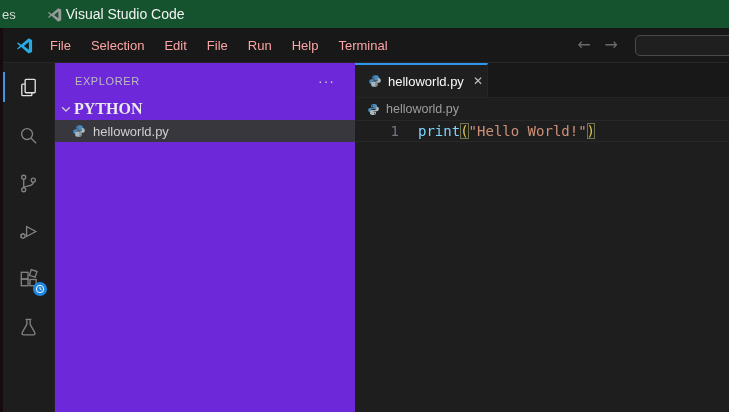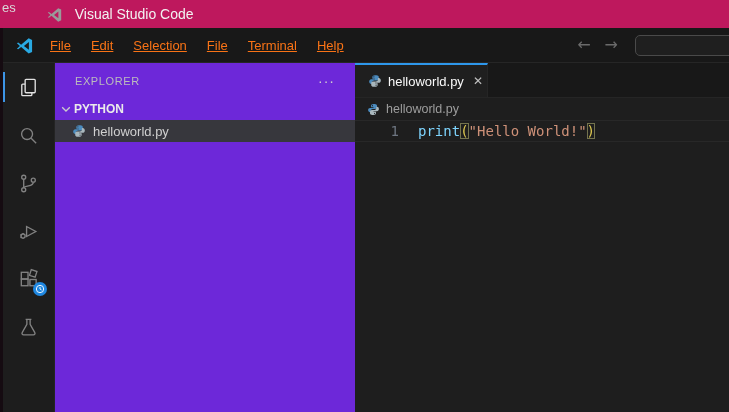--- a/index.html
+++ b/index.html
@@ -6,24 +6,24 @@
   html,body { margin:0; padding:0; }
   body {
     width:729px; height:412px; overflow:hidden; position:relative;
     background:#1e1e1e; font-family:"Liberation Sans", sans-serif;
     -webkit-font-smoothing:antialiased;
   }
 
   
   .topbar {
     position:absolute; top:0; left:0; right:0; height:28px;
-    background:#be185d; display:flex; z-index:10;
+    background:#14532d; display:flex; align-items:center; z-index:10;
   }
   .activities-partial { margin-left:2px; font-size:13px; color:#d9d9d9; }
-  .topbar-app { display:flex; align-items:center; gap:13px; margin-left:31px; }
+  .topbar-app { display:flex; align-items:center; gap:4px; margin-left:31px; }
   .topbar-app .title { font-size:14px; color:#f2f2f2; }
 
   
   .desktop-strip {
     position:absolute; left:0; top:28px; width:3px; bottom:0;
     background:#150b11; z-index:6;
   }
 
   
   .window {
@@ -32,22 +32,22 @@
   }
 
   
   .menubar {
     height:35px; flex:none; background:#181818;
     display:flex; align-items:center; border-bottom:1px solid #262626;
   }
   .vscode-logo { margin-left:13px; display:flex; }
   .menu-items { display:flex; margin-left:7px; }
   .menu-item {
-    padding:0 10px; font-size:13px; color:#f97316; height:35px;
-    display:flex; align-items:center; cursor:default;text-decoration:underline;
+    padding:0 10px; font-size:13px; color:#fca5a5; height:35px;
+    display:flex; align-items:center; cursor:default;
   }
   .menubar-right { margin-left:auto; display:flex; align-items:center; }
   .nav-arrow {
     color:#909090; font-size:16px; padding:0 7px; line-height:1;
     font-family:"DejaVu Sans", sans-serif;
   }
   .nav-arrow.disabled { color:#6a6a6a; }
   .searchbox {
     width:100px; height:21px; margin-left:10px; margin-right:-6px;
     background:#1f1f1f; border:1px solid #4a4a4a; border-radius:5px;
@@ -84,22 +84,23 @@
   .sidebar-header {
     height:35px; flex:none; display:flex; align-items:center;
     padding:0 20px 0 20px; color:#bcbcbc; font-size:11px; letter-spacing:.6px;
   }
   .sidebar-actions {
     margin-left:auto; color:#cfcfcf; font-size:14px; letter-spacing:1px;
     cursor:pointer; line-height:1;
   }
   .section-row {
     height:22px; flex:none; display:flex; align-items:center;
-    padding-left:3px; color:#eaeaea; font-size:12px; font-weight:700;
+    padding-left:3px; color:#eaeaea; font-size:16px; font-weight:700;
     cursor:pointer;
+    font-family:Liberation Serif, serif;
   }
   .file-row {
     height:22px; flex:none; display:flex; align-items:center; gap:7px;
     padding-left:17px; font-size:13px; color:#d0d0d0; cursor:pointer;
   }
   .file-row.selected { background:#37373d; }
 
   
   .editor { flex:1; display:flex; flex-direction:column; background:#1e1e1e; }
   .tabstrip {
@@ -158,25 +159,26 @@
 <div class="window">
 
   <div class="menubar">
     <span class="vscode-logo">
       <svg width="17" height="17" viewBox="0 0 24 24">
         <path fill="#29a9e2" fill-rule="evenodd" d="M17.9 1.8 7.2 11.1 3.1 7.9 1.3 8.7l4.2 3.9-4.2 3.9 1.8.8 4.1-3.2 10.7 9.3 4.8-2.3V4.1ZM18.2 7.2V18l-7-5.4Z"></path>
       </svg>
     </span>
     <div class="menu-items">
       <span class="menu-item">File</span>
+      <span class="menu-item">Selection</span>
       <span class="menu-item">Edit</span>
-      <span class="menu-item">Selection</span>
       <span class="menu-item">File</span>
+      <span class="menu-item">Run</span>
+      <span class="menu-item">Help</span>
       <span class="menu-item">Terminal</span>
-      <span class="menu-item">Help</span>
     </div>
     <div class="menubar-right">
       <span class="nav-arrow disabled">←</span>
       <span class="nav-arrow disabled">→</span>
       <input class="searchbox" value="" style="">
     </div>
   </div>
 
   <div class="main">
 

